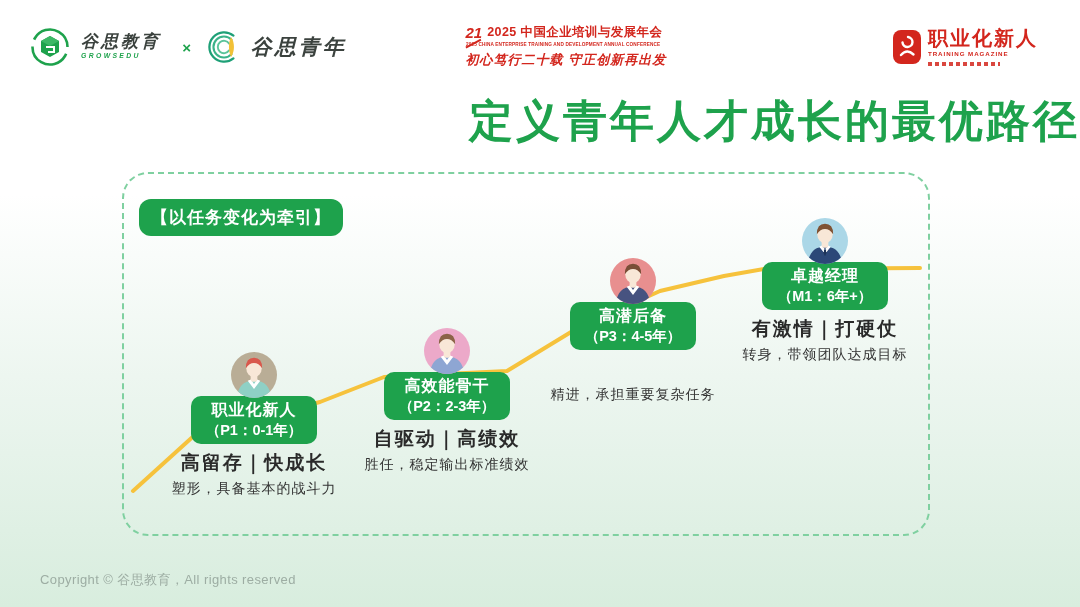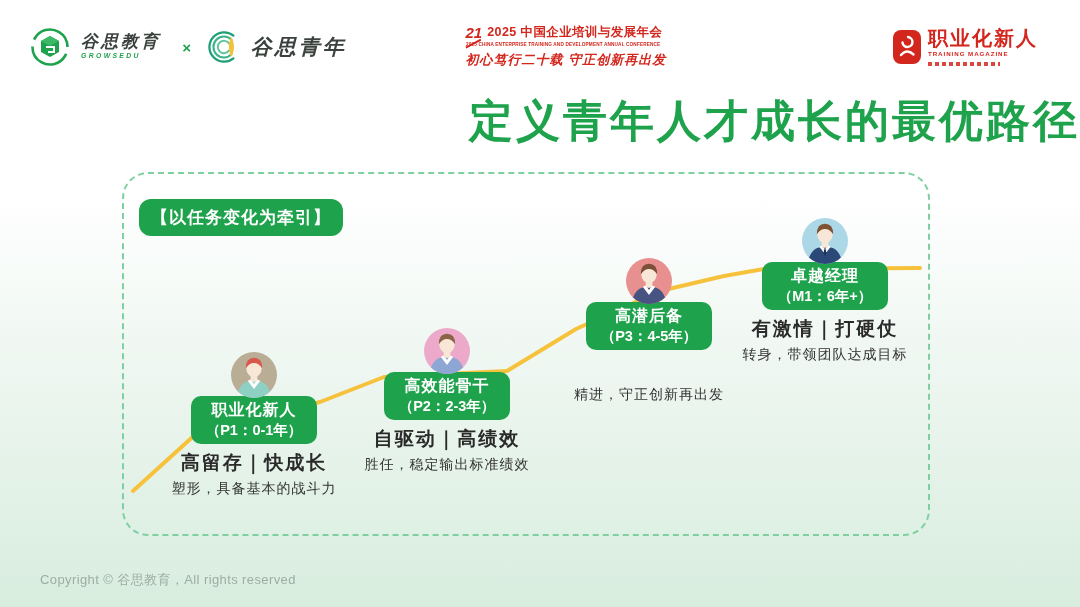--- a/index.html
+++ b/index.html
@@ -166,39 +166,39 @@
       </g>
     </svg>
     <div class="stage-box">
       <div class="stage-name">高效能骨干</div>
       <div class="stage-period">（P2：2-3年）</div>
     </div>
     <div class="stage-trait">自驱动｜高绩效</div>
     <div class="stage-desc">胜任，稳定输出标准绩效</div>
   </div>
 
-  <div class="stage" style="left:570px;top:302px;margin-left:16px;">
+  <div class="stage" style="left:570px;top:302px;">
     <svg class="avatar" viewBox="0 0 44 44">
       <clipPath id="c3">
           <circle cx="22" cy="22" r="22"></circle>
         </clipPath>
       <circle cx="22" cy="22" r="22" fill="#E88F8F"></circle>
       <g clip-path="url(#c3)">
         <path d="M5,46 C7,30.5 13.5,27.5 22,27.5 C30.5,27.5 37,30.5 39,46 Z" fill="#475380"></path>
         <path d="M16,27.5 L22,35.5 L28,27.5 L25,26.3 L22,30.5 L19,26.3 Z" fill="#FFFFFF"></path>
         <rect x="18.8" y="20" width="6.4" height="8.5" rx="2" fill="#F8E7D7"></rect>
         <ellipse cx="22" cy="15.5" rx="7.4" ry="8.6" fill="#F8E7D7"></ellipse>
         <path d="M14.2,15.5 Q14.2,5.6 22,5.6 Q29.8,5.6 29.8,15.5 Q26.5,10.6 22,10.6 Q17.5,10.6 14.2,15.5 Z" fill="#7A4E37"></path>
       </g>
     </svg>
     <div class="stage-box">
       <div class="stage-name">高潜后备</div>
       <div class="stage-period">（P3：4-5年）</div>
     </div>
-    <div class="stage-desc">精进，守正创新再出发</div>
+    <div class="stage-desc">精进，承担重要复杂任务</div>
   </div>
 
   <div class="stage" style="left:762px;top:249px;margin-top:13px;">
     <svg class="avatar" viewBox="0 0 44 44">
       <clipPath id="c4">
           <circle cx="22" cy="22" r="22"></circle>
         </clipPath>
       <circle cx="22" cy="22" r="22" fill="#ABD7E7"></circle>
       <g clip-path="url(#c4)">
         <path d="M5,46 C7,30.5 13.5,27.5 22,27.5 C30.5,27.5 37,30.5 39,46 Z" fill="#2C4878"></path>

